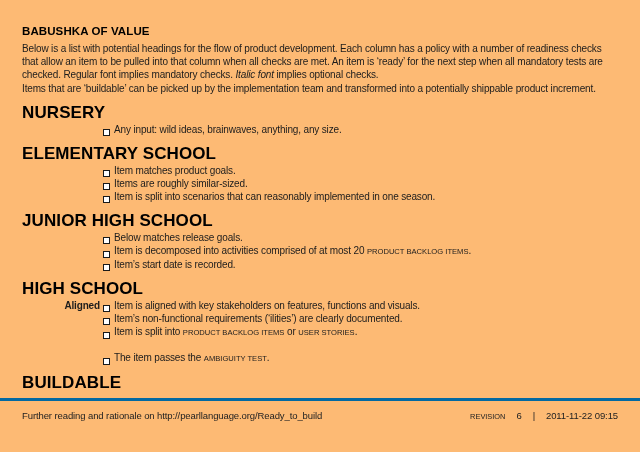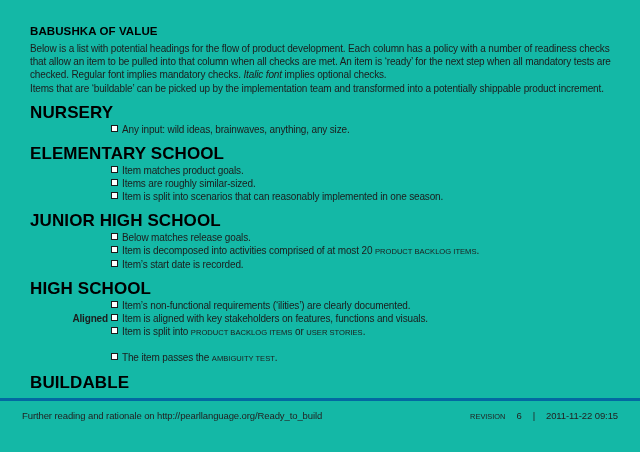--- a/index.html
+++ b/index.html
@@ -4,39 +4,39 @@
 <style>
   * { box-sizing: border-box; }
   html, body { margin: 0; padding: 0; }
   body {
     width: 640px; height: 452px;
     background: #ffffff;
     font-family: "Liberation Sans", sans-serif;
     color: #1c1c1c;
     overflow: hidden;
   }
-  .page { position: relative; width: 640px; height: 452px; background: #14b8a6; padding-left: 8px; }
+  .page { position: relative; width: 640px; height: 452px; background: #fdba74; }
   .content { padding: 25px 22px 0 22px; }
 
   .doc-title {
     font-size: 11.5px; font-weight: bold; color: #000;
     letter-spacing: 0.1px; margin: 0; line-height: 12px;
   }
 
   .intro { margin-top: 5px; width: 596px; }
   .intro p { margin: 0; font-size: 10px; line-height: 13.2px; letter-spacing: -0.15px; }
 
   .section-heading {
     font-size: 17px; font-weight: bold; color: #000;
     line-height: 12px; margin: 12px 0 0 0; letter-spacing: 0.1px;
   }
   .checklist { margin: 4px 0 0 81px; padding: 0; list-style: none; }
   .checklist.spaced { margin-top: 12px; }
   .item-row {
-    position: relative; display: flex; align-items: flex-start;
+    position: relative; display: flex; align-items: flex-end;
     font-size: 10px; line-height: 13px; letter-spacing: -0.15px;
   }
   .checkbox {
     flex: none; width: 7px; height: 7px;
     border: 1px solid #1a1a1a; background: #fff;
     margin: 2px 4px 0 0; display: inline-block;
   }
   .row-label {
     position: absolute; right: calc(100% + 3px); top: 0;
     font-weight: bold; white-space: nowrap;
@@ -119,29 +119,29 @@
     <span class="checkbox"></span>
     <span><span>Item’s start date is recorded.</span></span>
   </li>
 </ul>
   </section>
 
   <section>
     <h2 class="section-heading">HIGH SCHOOL</h2>
     <ul class="checklist">
   <li class="item-row">
+    <span class="row-label">Aligned</span>
+    <span class="checkbox"></span>
+    <span><span>Item is aligned with key stakeholders on features, functions and visuals.</span></span>
+  </li>
+
+  <li class="item-row">
 
     <span class="checkbox"></span>
     <span><span>Item’s non-functional requirements (‘ilities’) are clearly documented.</span></span>
-  </li>
-
-  <li class="item-row">
-    <span class="row-label">Aligned</span>
-    <span class="checkbox"></span>
-    <span><span>Item is aligned with key stakeholders on features, functions and visuals.</span></span>
   </li>
 
   <li class="item-row">
 
     <span class="checkbox"></span>
     <span><span>Item is split into </span><span class="seg-sc">PRODUCT BACKLOG ITEMS</span><span> or </span><span class="seg-sc">USER STORIES</span><span>.</span></span>
   </li>
 </ul>
   </section>
 

